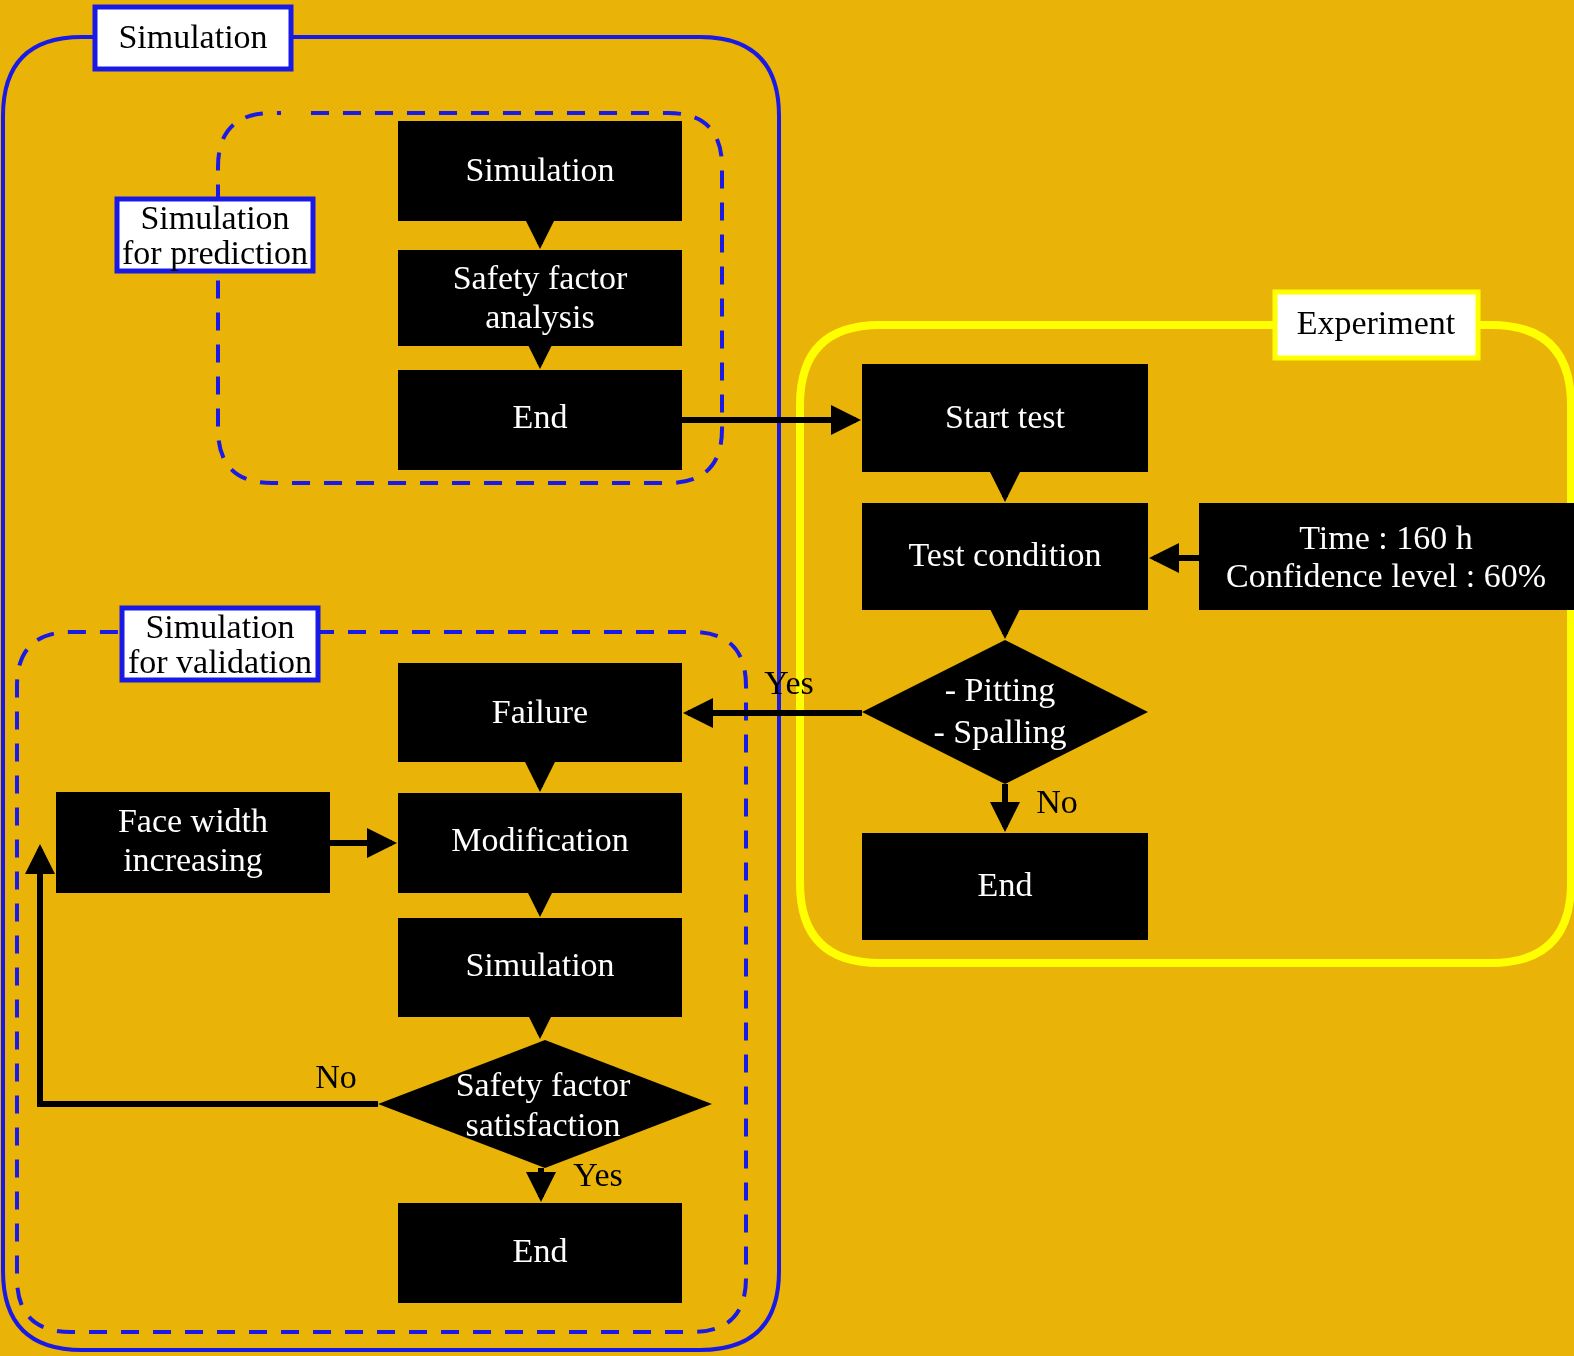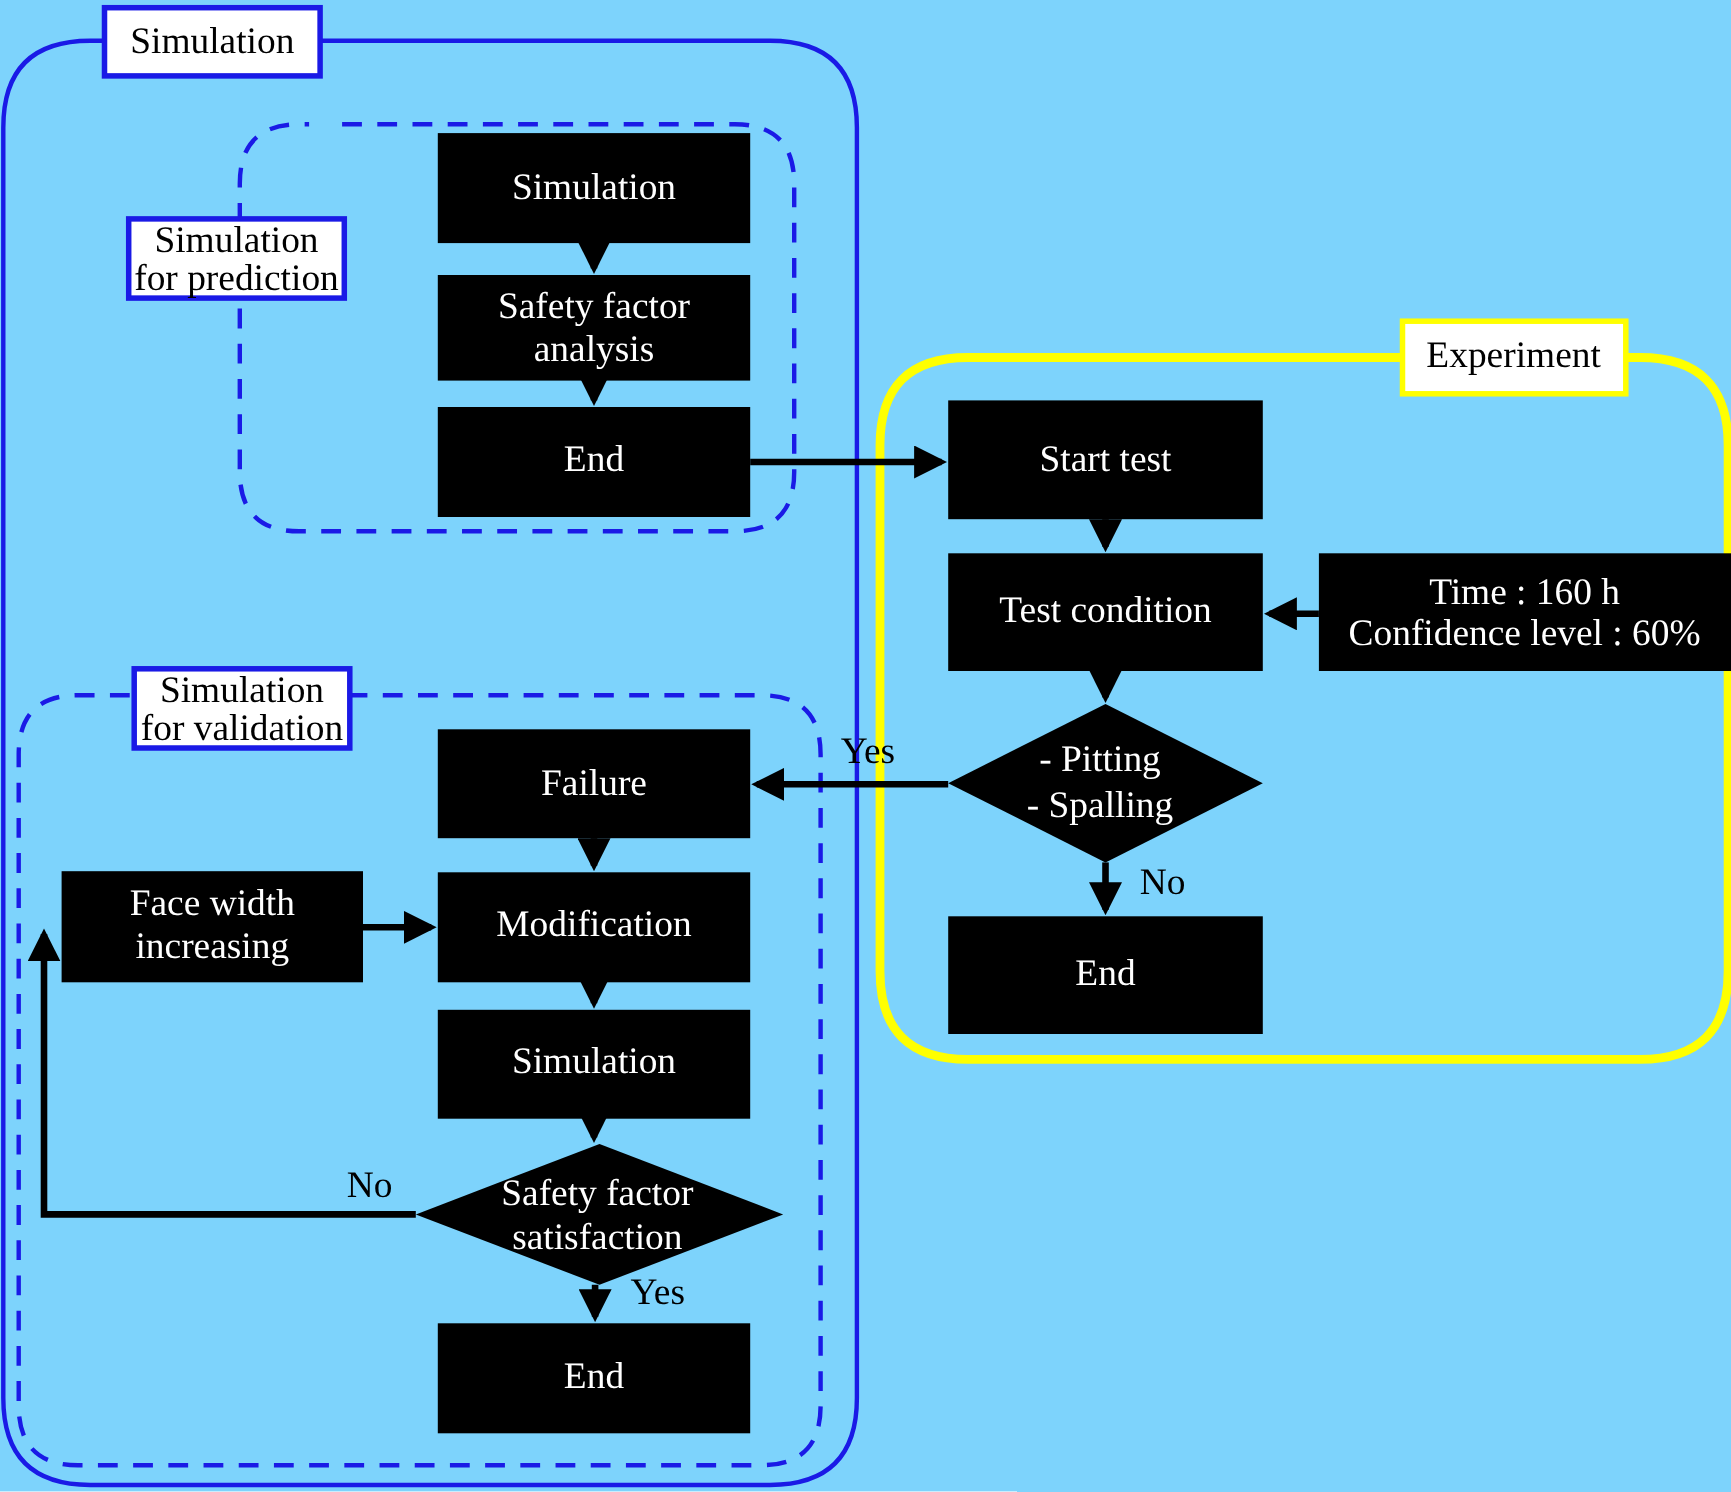--- a/index.html
+++ b/index.html
@@ -7,21 +7,21 @@
     padding: 0;
     background: #ffffff;
   }
   body {
     font-family: "Liberation Serif", "DejaVu Serif", serif;
   }
   #stage {
     position: relative;
     width: 1574px;
     height: 1356px;
-    background: #7dd3fc;
+    background: #eab308;
     overflow: hidden;
   }
   #stage svg {
     position: absolute;
     top: 0;
     left: 0;
   }
   .proc-label {
     fill: #ffffff;
     font-family: "Liberation Serif", "DejaVu Serif", serif;

